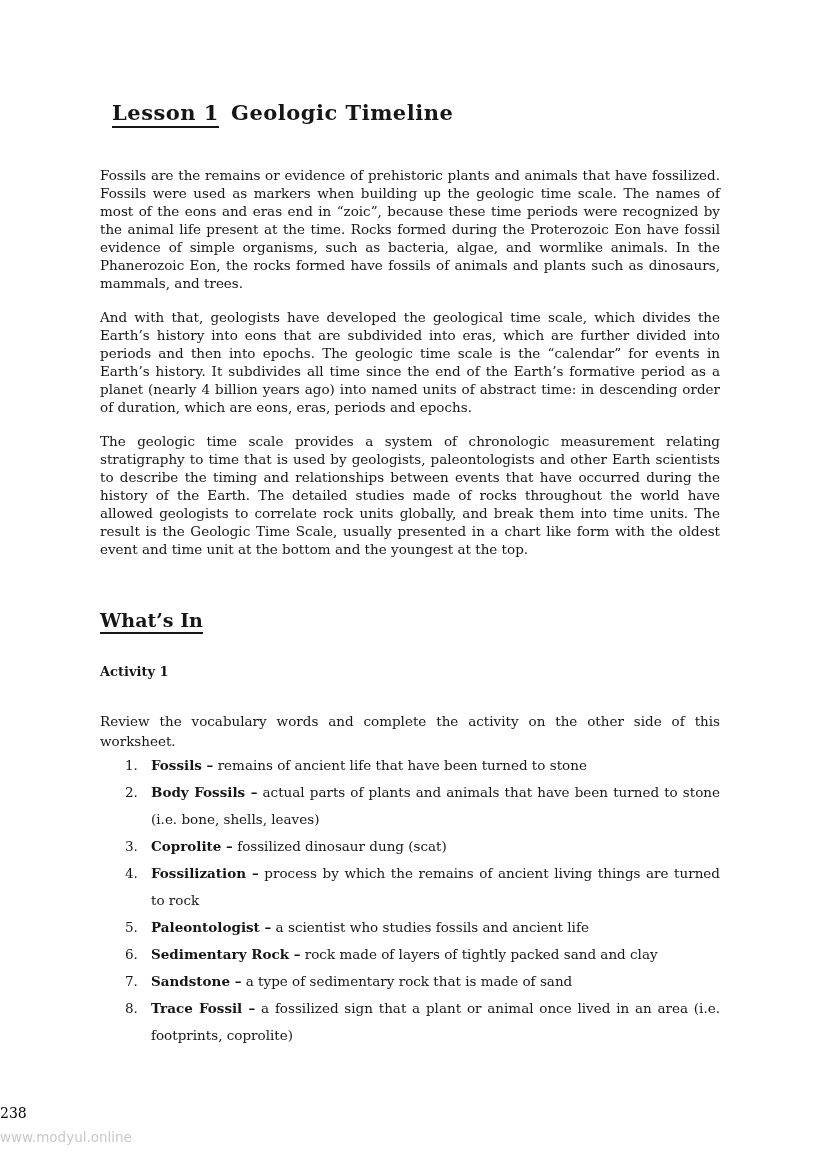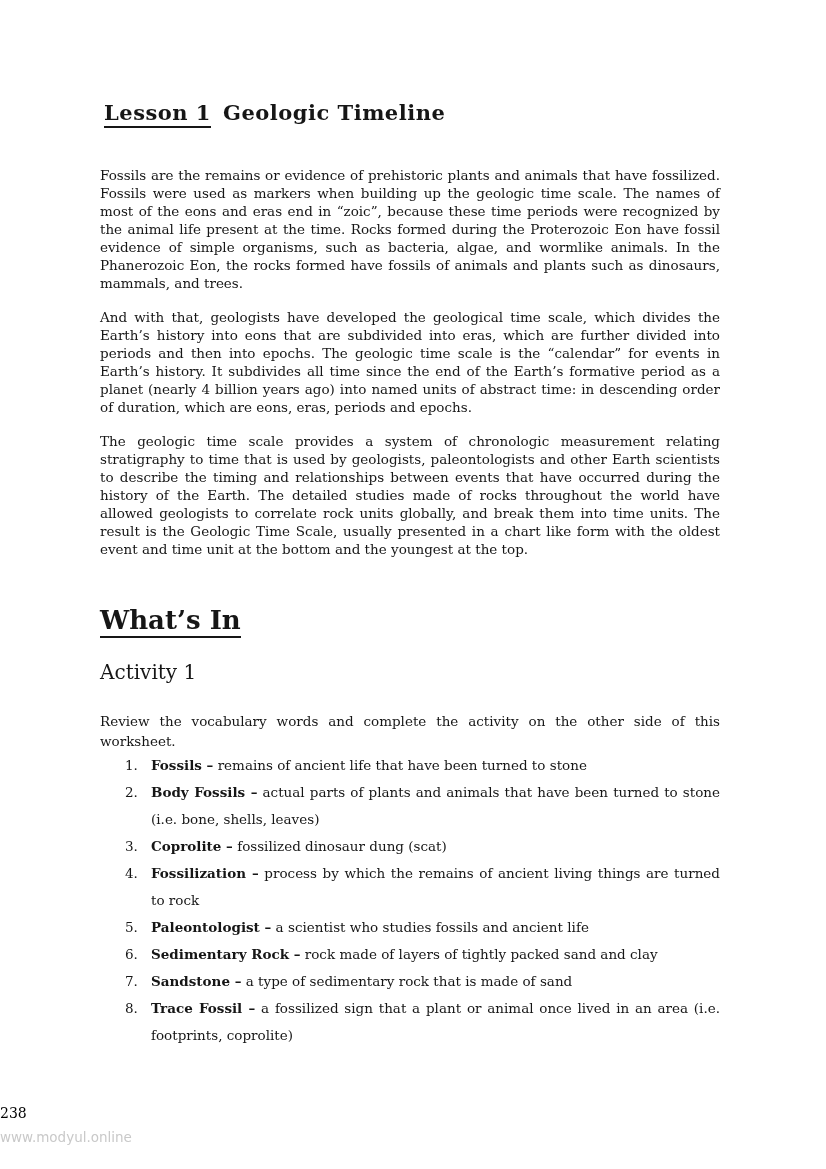--- a/index.html
+++ b/index.html
@@ -15,46 +15,46 @@
     position: relative;
     width: 826px;
     height: 1169px;
     padding: 100px 106px 0 100px;
   }
   h1.title {
     font-size: 21px;
     font-weight: bold;
     line-height: 26px;
     letter-spacing: 0.5px;
-    margin: 0 0 40px 4px;
+    margin: 0 0 40px 12px;
   }
   h1.title .u {
     border-bottom: 2.5px solid #161616;
     padding-bottom: 1px;
     margin-right: 12px;
   }
   p.body-par {
     font-size: 13.5px;
     line-height: 18px;
     text-align: justify;
     margin: 16px 0 9px 0;
   }
   h2.section {
-    font-size: 26px;
+    font-size: 19px;
     font-weight: bold;
     margin: 50px 0 0 0;
     line-height: 25px;
   }
   h2.section .u {
     border-bottom: 2.5px solid #161616;
     padding-bottom: 1px;
   }
   h3.activity {
-    font-size: 20px;
-    font-weight: normal;
+    font-size: 13px;
+    font-weight: bold;
     margin: 28px 0 0 0;
     line-height: 22px;
   }
   p.intro {
     font-size: 13.5px;
     line-height: 20px;
     text-align: justify;
     margin: 28px 0 0 0;
   }
   ol.vocab {

